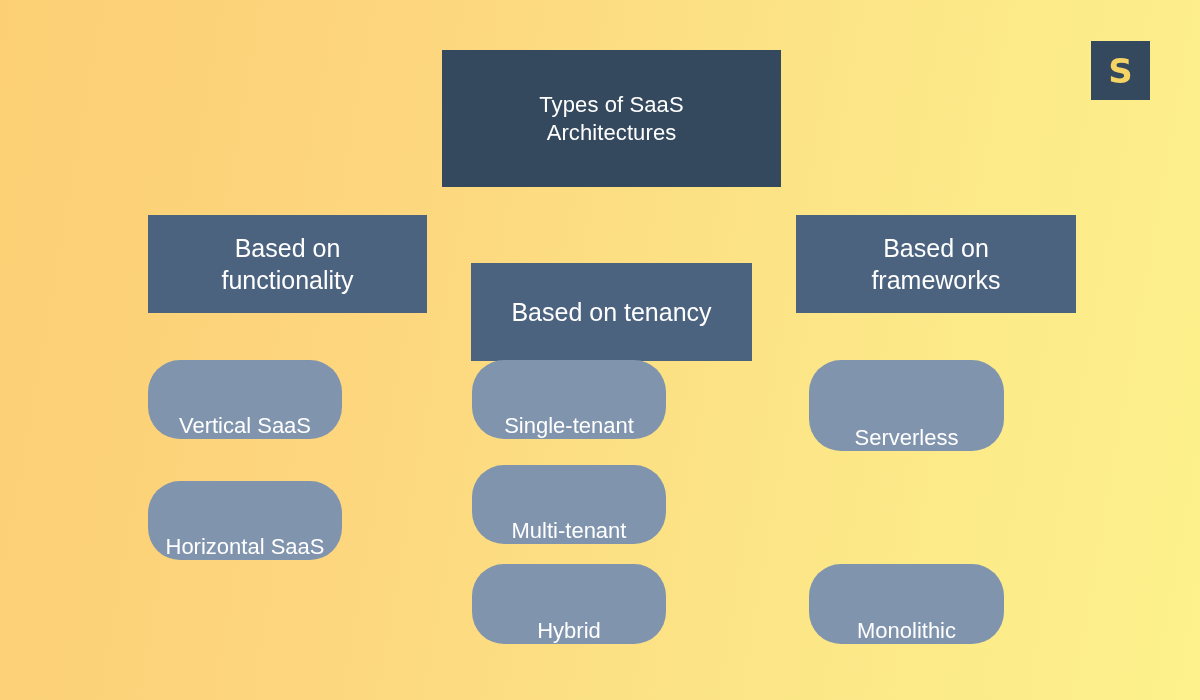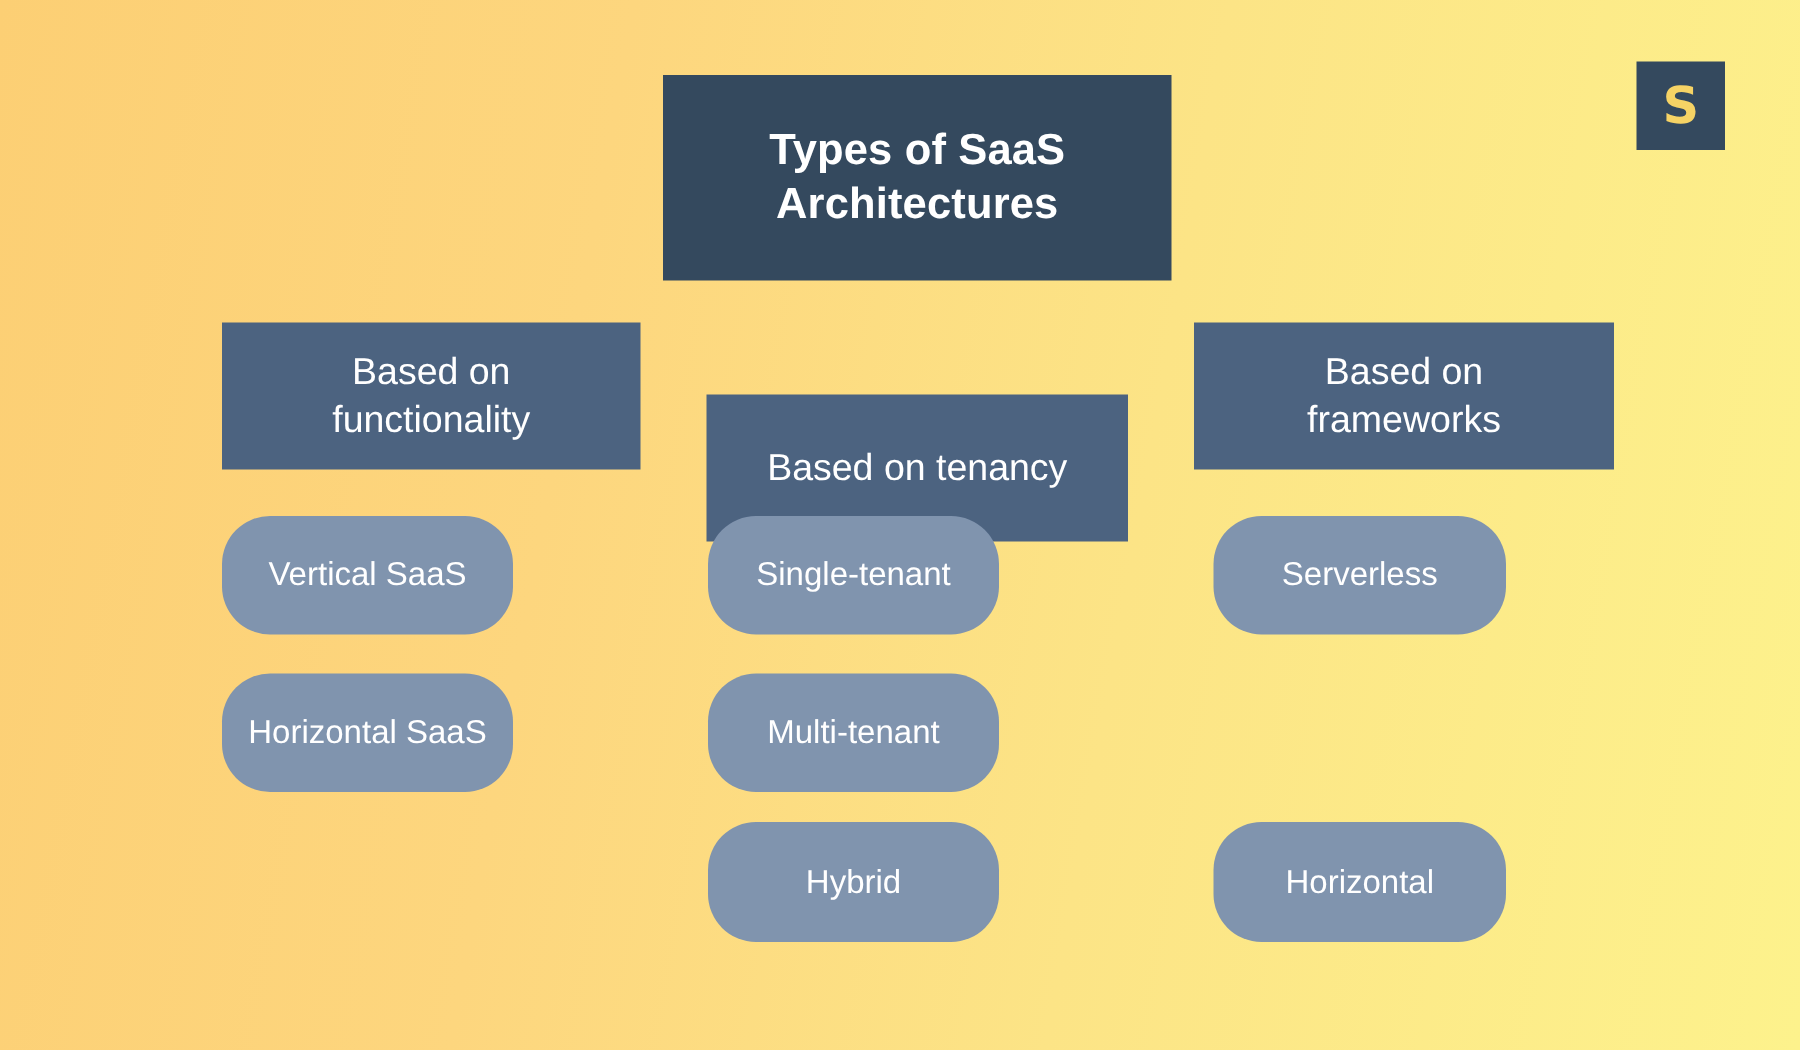--- a/index.html
+++ b/index.html
@@ -53,22 +53,22 @@
     background: #34495E;
     display: flex;
     align-items: center;
     justify-content: center;
     text-align: center;
     box-sizing: border-box;
     padding: 0 18px;
   }
   .title-box .title-text {
     color: #FFFFFF;
-    font-size: 29px;
-    font-weight: bold;
+    font-size: 22px;
+    font-weight: normal;
     line-height: 1.24;
     letter-spacing: 0.1px;
     white-space: pre-line;
   }
 
   
   .cat-box {
     position: absolute;
     top: 215px;
     height: 98px;
@@ -90,46 +90,47 @@
   .cat-box.col1 { left: 148px; width: 279px; }
   .cat-box.col2 { left: 471px; width: 281px; margin-top: 48px; }
   .cat-box.col3 { left: 796px; width: 280px; }
 
   
   .leaf {
     position: absolute;
     background: #8094AE;
     border-radius: 32px;
     display: flex;
-    align-items: center;
+    align-items: flex-end;
     justify-content: center;
     text-align: center;
     box-sizing: border-box;
     padding: 0 12px;
+    margin-top: 16px;
   }
   .leaf .leaf-text {
     color: #FFFFFF;
     font-size: 22px;
     font-weight: normal;
     line-height: 1.2;
   }
 
   
   .leaf.c1 { left: 148px; width: 194px; height: 79px; }
   .leaf.c1.r1 { top: 344px; }
-  .leaf.c1.r2 { top: 449px; }
+  .leaf.c1.r2 { top: 465px; }
 
   
   .leaf.c2 { left: 472px; width: 194px; height: 79px; }
   .leaf.c2.r1 { top: 344px; }
   .leaf.c2.r2 { top: 449px; }
   .leaf.c2.r3 { top: 548px; height: 80px; }
 
   
-  .leaf.c3 { left: 809px; width: 195px; height: 79px; }
+  .leaf.c3 { left: 809px; width: 195px; height: 91px; }
   .leaf.c3.r1 { top: 344px; }
   .leaf.c3.r2 { top: 446px; }
   .leaf.c3.r3 { top: 548px; height: 80px; }
 </style>
 </head>
 <body>
 
 <div id="canvas">
 
   <div class="logo-badge">
@@ -169,16 +170,16 @@
     <span class="leaf-text">Hybrid</span>
   </div>
   <div class="leaf c2 r2">
     <span class="leaf-text">Multi-tenant</span>
   </div>
 
   <div class="leaf c3 r1">
     <span class="leaf-text">Serverless</span>
   </div>
   <div class="leaf c3 r3">
-    <span class="leaf-text">Horizontal</span>
+    <span class="leaf-text">Monolithic</span>
   </div>
 
 </div>
 
 </body></html>

